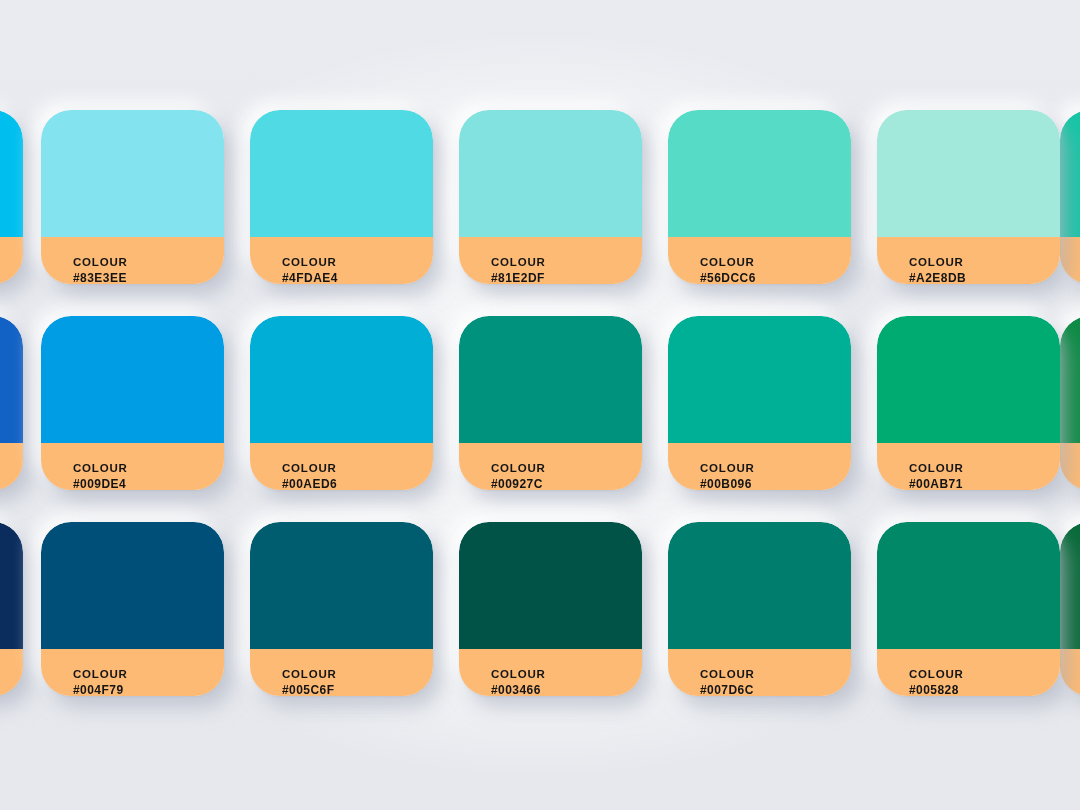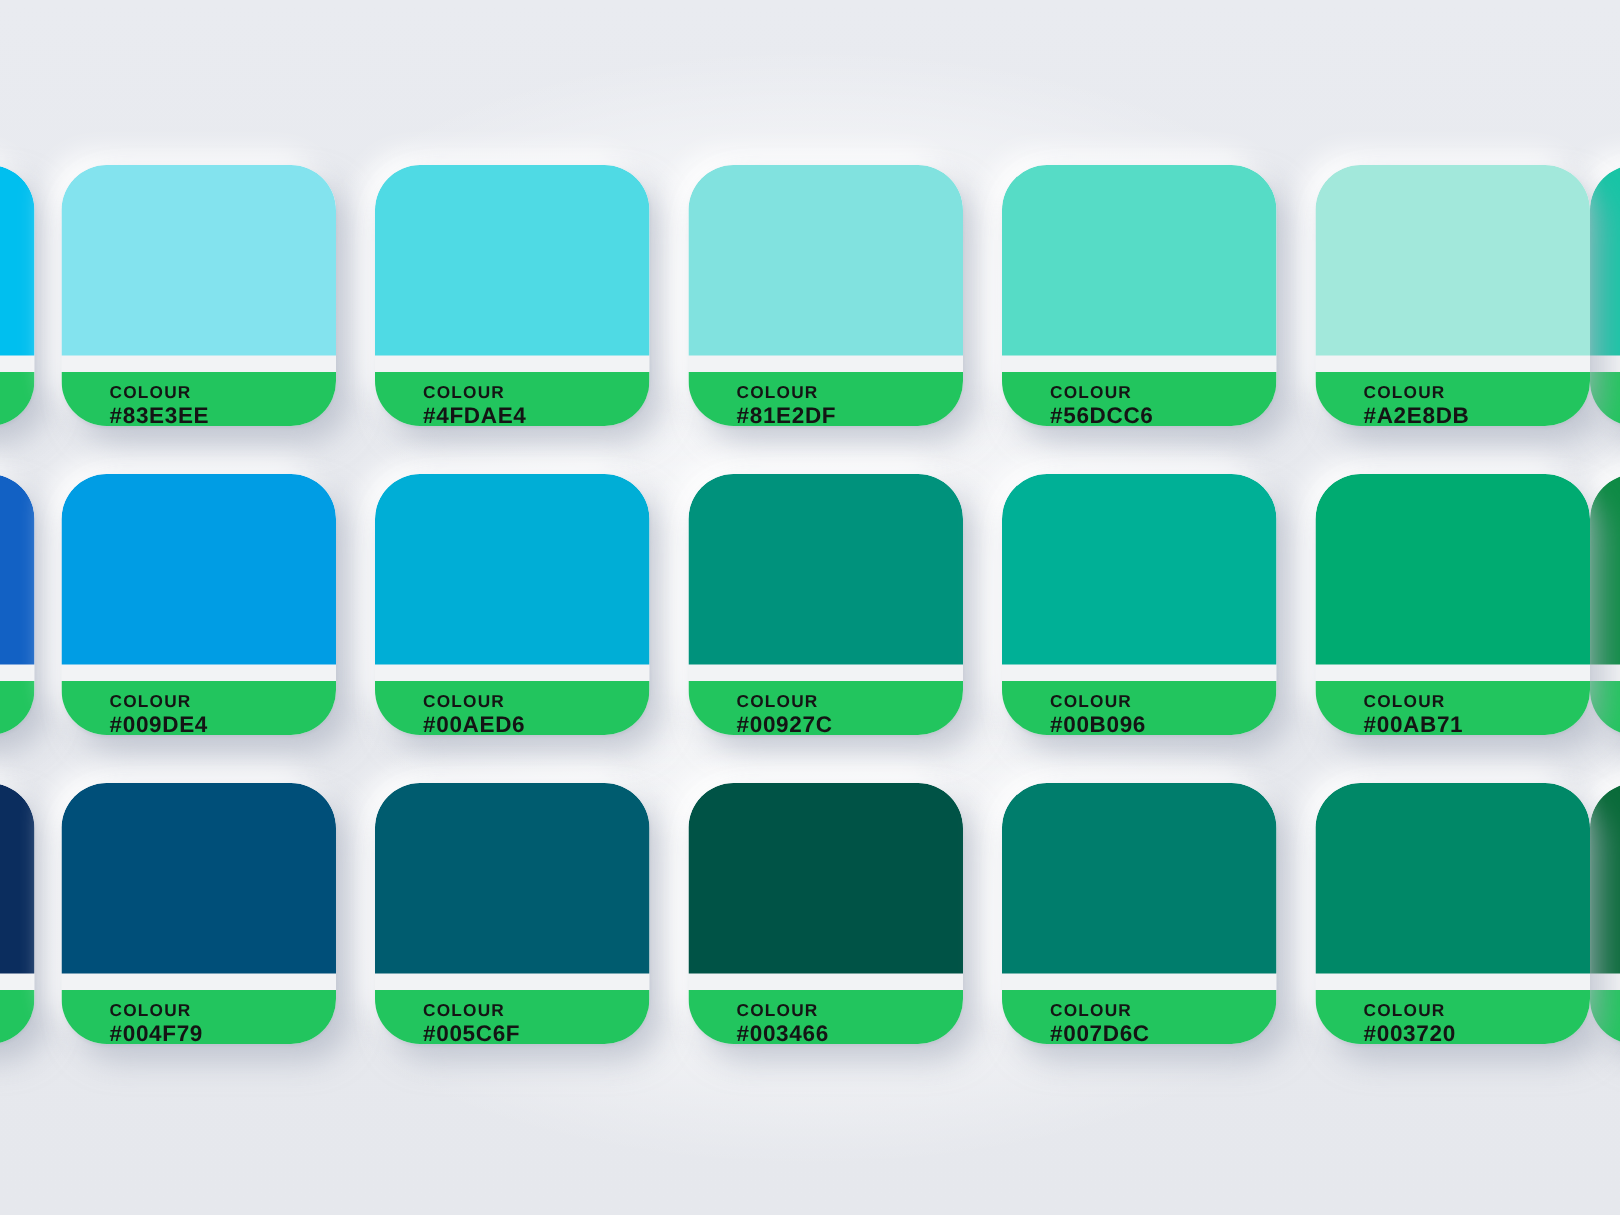--- a/index.html
+++ b/index.html
@@ -49,36 +49,36 @@
     height: 127px;
     border-top-left-radius: 30px;
     border-top-right-radius: 30px;
   }
 
   .swatch-meta {
     position: absolute;
     left: 0;
     right: 0;
     bottom: 0;
-    height: 36px;
-    background: #22c55e;
-    padding: 7px 0 0 32px;
+    height: 47px;
+    background: #fdba74;
+    padding: 18px 0 0 32px;
     box-sizing: border-box;
   }
 
   .swatch-caption {
     font-size: 11.5px;
     font-weight: bold;
     color: #141414;
     letter-spacing: 0.8px;
     line-height: 15px;
     white-space: nowrap;
   }
   .swatch-hex {
-    font-size: 15px;
+    font-size: 12px;
     font-weight: bold;
     color: #141414;
     letter-spacing: 0.45px;
     line-height: 16px;
     white-space: nowrap;
   }
 
   
   .swatch-card.partial-left {
     width: 183px;
@@ -210,16 +210,16 @@
       <div class="swatch-color" style="background: rgb(0, 125, 108);"></div>
       <div class="swatch-meta">
         <div class="swatch-caption">COLOUR</div>
         <div class="swatch-hex">#007D6C</div>
       </div>
     </div>
     <div class="swatch-card" style="left: 877px; top: 522px;">
       <div class="swatch-color" style="background: rgb(0, 136, 103);"></div>
       <div class="swatch-meta">
         <div class="swatch-caption">COLOUR</div>
-        <div class="swatch-hex">#003720</div>
+        <div class="swatch-hex">#005828</div>
       </div>
     </div>
   </div>
 
 </body></html>

